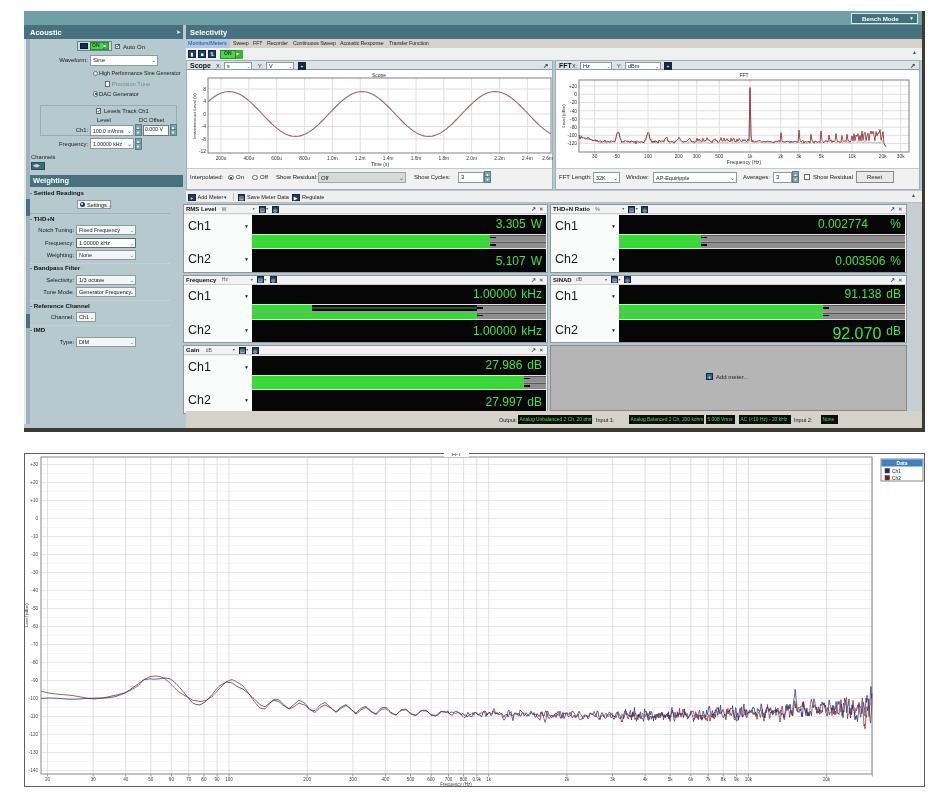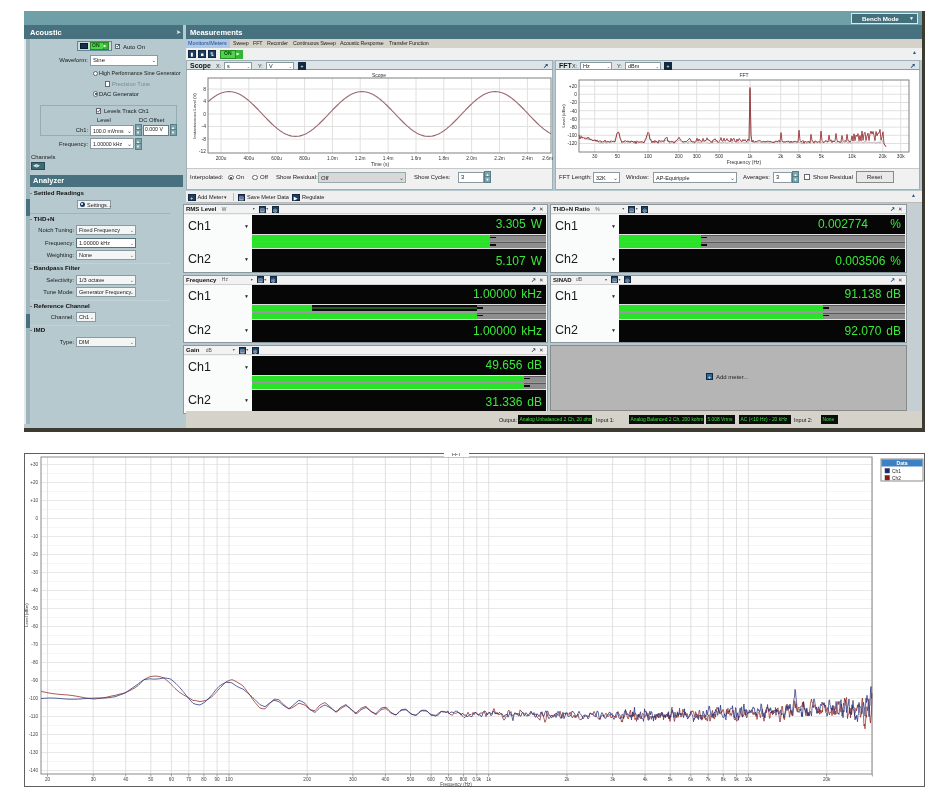--- a/index.html
+++ b/index.html
@@ -9,21 +9,21 @@
 <div style="position:relative;width:947px;height:800px;">
 <div class="a " style="left:24px;top:11px;width:898px;height:421px;background:#b5c9cf;"></div>
 <div class="a " style="left:24px;top:11px;width:898px;height:14px;background:#6fa0a8;"></div>
 <div class="a " style="left:851px;top:13px;width:67px;height:11px;background:#44707c;border:1px solid #dce6e8;"></div>
 <div class="t" style="left:0px;top:15.5px;font-size:6.2px;color:#fff;font-weight:bold;left:862px;">Bench Mode</div>
 <div class="t" style="left:0px;top:15.5px;font-size:5px;color:#fff;left:909px;">▼</div>
 <div class="a " style="left:24px;top:25px;width:898px;height:14px;background:#47717e;"></div>
 <div class="t" style="left:30px;top:29px;font-size:7.5px;color:#fff;font-weight:bold;">Acoustic</div>
 <div class="t" style="left:176px;top:29px;font-size:6px;color:#e8f0f2;">➤</div>
 <div class="a " style="left:183px;top:25px;width:3px;height:14px;background:#b5c9cf;"></div>
-<div class="t" style="left:190px;top:29px;font-size:7.5px;color:#fff;font-weight:bold;">Measurements</div>
+<div class="t" style="left:190px;top:29px;font-size:7.5px;color:#fff;font-weight:bold;">Selectivity</div>
 <div class="a " style="left:24px;top:39px;width:2px;height:385px;background:#e3e9ea;"></div>
 <div class="a " style="left:25.5px;top:39px;width:4.5px;height:385px;background:#9db4bb;"></div>
 <div class="a " style="left:25.5px;top:199px;width:4.5px;height:17px;background:#47717e;"></div>
 <div class="a " style="left:25.5px;top:314px;width:4.5px;height:14px;background:#47717e;"></div>
 <div class="a " style="left:77px;top:40.5px;width:35px;height:10.5px;background:#cfdadd;border:1px solid #5a8a96;"></div>
 <div class="a " style="left:80px;top:42.5px;width:8px;height:6.5px;background:#15304e;border:1px solid #0a1a2c;"></div>
 <div class="a " style="left:89.5px;top:42px;width:19px;height:7.5px;background:#4ed44b;border:1px solid #2a8a28;"></div>
 <div class="t" style="left:92px;top:43px;font-size:5px;color:#0a4d0a;font-weight:bold;">ON</div>
 <div class="a " style="left:102.5px;top:42px;width:6px;height:7.5px;background:#35b435;border:1px solid #2a8a28;"></div>
 <div class="t" style="left:103.5px;top:43.5px;font-size:4px;color:#e8ffe8;">▶</div>
@@ -63,21 +63,21 @@
 <div class="t" style="right:859px;top:140.5px;font-size:5.8px;color:#1a1a1a;">Frequency:</div>
 <div class="a" style="left:90px;top:138px;width:44px;height:11px;background:#ffffff;border:1px solid #8a9aa0;color:#1a1a1a;font-size:5.2px;line-height:10px;padding-left:2px;overflow:hidden;white-space:nowrap;">1.00000 kHz<span class="ar" style="font-size:6px;">⌄</span></div>
 <div class="a" style="left:134.5px;top:137.5px;width:7px;height:12px;background:#7da4ad;border:1px solid #55808a;">
       <div style="position:absolute;left:0;top:0;width:5px;height:5.0px;border-bottom:1px solid #55808a;color:#fff;font-size:4px;line-height:5.0px;text-align:center;">▲</div>
       <div style="position:absolute;left:0;bottom:0;width:5px;height:5.0px;color:#fff;font-size:4px;line-height:5.0px;text-align:center;">▼</div>
     </div>
 <div class="t" style="left:31px;top:153.5px;font-size:5.8px;color:#1a1a1a;">Channels</div>
 <div class="a " style="left:31px;top:162px;width:14px;height:7.5px;background:#3e6a76;border:1px solid #2a4c56;"></div>
 <div class="t" style="left:33px;top:163.5px;font-size:4.5px;color:#d5e4e8;">◀▶</div>
 <div class="a " style="left:30px;top:175px;width:153px;height:12px;background:#47717e;"></div>
-<div class="t" style="left:33px;top:177px;font-size:7.5px;color:#fff;font-weight:bold;">Analyzer</div>
+<div class="t" style="left:33px;top:177px;font-size:7.5px;color:#fff;font-weight:bold;">Weighting</div>
 <div class="t" style="left:30px;top:189.5px;font-size:6.2px;color:#111;font-weight:bold;">- Settled Readings</div>
 <div class="a " style="left:77px;top:199.5px;width:34px;height:9.5px;background:#f2f4f4;border:1px solid #8898a0;"></div>
 <div class="a " style="left:79.5px;top:201.5px;width:5.5px;height:5.5px;background:#16395c;border-radius:50%;"></div>
 <div class="a " style="left:81.2px;top:203.2px;width:2px;height:2px;background:#fff;border-radius:50%;"></div>
 <div class="t" style="left:87px;top:201.5px;font-size:5.5px;color:#1a1a1a;">Settings...</div>
 <div class="a " style="left:30px;top:212.5px;width:140px;height:1px;background:#9fb3b8;"></div>
 <div class="t" style="left:30px;top:215.5px;font-size:6.2px;color:#111;font-weight:bold;">- THD+N</div>
 <div class="t" style="right:873px;top:227px;font-size:5.8px;color:#1a1a1a;">Notch Tuning:</div>
     <div class="a" style="left:76px;top:225px;width:60px;height:10px;background:#f4f6f6;border:1px solid #8a9aa0;color:#1a1a1a;font-size:5.5px;line-height:9px;padding-left:2px;overflow:hidden;white-space:nowrap;">Fixed Frequency<span class="ar" style="font-size:5px;">⌄</span></div>
 <div class="t" style="right:873px;top:239.5px;font-size:5.8px;color:#1a1a1a;">Frequency:</div>
@@ -284,21 +284,21 @@
     <div class="t" style="left:0px;top:276.5px;font-size:6px;color:#2a4a6a;font-weight:bold;left:890px;">↗</div>
     <div class="t" style="left:0px;top:276.5px;font-size:5.5px;color:#333;left:898px;">✕</div>
     <div class="a " style="left:551px;top:285.0px;width:68px;height:57px;background:#fafbfb;"></div>
     <div class="t" style="left:555px;top:290.0px;font-size:12.5px;color:#1a1a1a;">Ch1</div>
     <div class="t" style="left:611px;top:294.0px;font-size:5px;color:#222;">▼</div>
     <div class="t" style="left:555px;top:323.5px;font-size:12.5px;color:#1a1a1a;">Ch2</div>
     <div class="t" style="left:611px;top:327.5px;font-size:5px;color:#222;">▼</div>
     <div class="a " style="left:619px;top:285.0px;width:286px;height:57px;background:#060606;"></div>
     <div class="t" style="left:0px;top:288.0px;font-size:12px;color:#3ce83c;left:auto;right:65.70000000000005px;">91.138</div>
     <div class="t" style="left:0px;top:288.0px;font-size:12px;color:#3ce83c;left:auto;right:46px;">dB</div>
-    <div class="t" style="left:0px;top:325.0px;font-size:12px;color:#3ce83c;left:auto;right:65.70000000000005px;">92.070</div>
+    <div class="t" style="left:0px;top:325.0px;font-size:16px;color:#3ce83c;left:auto;right:65.70000000000005px;">92.070</div>
     <div class="t" style="left:0px;top:325.0px;font-size:12px;color:#3ce83c;left:auto;right:46px;">dB</div>
     <div class="a " style="left:619px;top:304.0px;width:286px;height:1px;background:#e0e0e0;"></div>
     <div class="a " style="left:619px;top:311.0px;width:286px;height:1.5px;background:#9a9a9a;"></div>
     <div class="a " style="left:619px;top:318.5px;width:286px;height:1px;background:#e0e0e0;"></div>
     <div class="a " style="left:619px;top:305.0px;width:286px;height:6px;background:#8e8e8e;"></div>
     <div class="a " style="left:619px;top:305.0px;width:286px;height:1px;background:#5a5a5a;"></div>
     <div class="a " style="left:619px;top:305.0px;width:204.48999999999998px;height:6px;background:#2be22b;"></div>
     <div class="a " style="left:823.49px;top:307.2px;width:6px;height:1.7px;background:#0d0d0d;"></div>
     <div class="a " style="left:619px;top:312.5px;width:286px;height:6px;background:#8e8e8e;"></div>
     <div class="a " style="left:619px;top:312.5px;width:286px;height:1px;background:#5a5a5a;"></div>
@@ -313,23 +313,23 @@
     <div class="t" style="left:246.3px;top:348px;font-size:4px;color:#555;">▾</div>
     <div class="a " style="left:251.8px;top:346.5px;width:7px;height:7px;background:#1d3f63;border:1px solid #122840;color:#fff;font-size:5px;line-height:6px;text-align:center;">◎</div>
     <div class="t" style="left:0px;top:347px;font-size:6px;color:#2a4a6a;font-weight:bold;left:531px;">↗</div>
     <div class="t" style="left:0px;top:347px;font-size:5.5px;color:#333;left:539px;">✕</div>
     <div class="a " style="left:184px;top:355.5px;width:68px;height:57px;background:#fafbfb;"></div>
     <div class="t" style="left:188px;top:360.5px;font-size:12.5px;color:#1a1a1a;">Ch1</div>
     <div class="t" style="left:244px;top:364.5px;font-size:5px;color:#222;">▼</div>
     <div class="t" style="left:188px;top:394.0px;font-size:12.5px;color:#1a1a1a;">Ch2</div>
     <div class="t" style="left:244px;top:398.0px;font-size:5px;color:#222;">▼</div>
     <div class="a " style="left:252px;top:355.5px;width:294px;height:57px;background:#060606;"></div>
-    <div class="t" style="left:0px;top:358.5px;font-size:12px;color:#3ce83c;left:auto;right:424.70000000000005px;">49.656</div>
+    <div class="t" style="left:0px;top:358.5px;font-size:12px;color:#3ce83c;left:auto;right:424.70000000000005px;">27.986</div>
     <div class="t" style="left:0px;top:358.5px;font-size:12px;color:#3ce83c;left:auto;right:405px;">dB</div>
-    <div class="t" style="left:0px;top:395.5px;font-size:12px;color:#3ce83c;left:auto;right:424.70000000000005px;">31.336</div>
+    <div class="t" style="left:0px;top:395.5px;font-size:12px;color:#3ce83c;left:auto;right:424.70000000000005px;">27.997</div>
     <div class="t" style="left:0px;top:395.5px;font-size:12px;color:#3ce83c;left:auto;right:405px;">dB</div>
     <div class="a " style="left:252px;top:374.5px;width:294px;height:1px;background:#e0e0e0;"></div>
     <div class="a " style="left:252px;top:381.5px;width:294px;height:1.5px;background:#9a9a9a;"></div>
     <div class="a " style="left:252px;top:389.0px;width:294px;height:1px;background:#e0e0e0;"></div>
     <div class="a " style="left:252px;top:375.5px;width:294px;height:6px;background:#8e8e8e;"></div>
     <div class="a " style="left:252px;top:375.5px;width:294px;height:1px;background:#5a5a5a;"></div>
     <div class="a " style="left:252px;top:375.5px;width:271.95px;height:6px;background:#2be22b;"></div>
     <div class="a " style="left:523.95px;top:377.7px;width:6px;height:1.7px;background:#0d0d0d;"></div>
     <div class="a " style="left:252px;top:383.0px;width:294px;height:6px;background:#8e8e8e;"></div>
     <div class="a " style="left:252px;top:383.0px;width:294px;height:1px;background:#5a5a5a;"></div>

